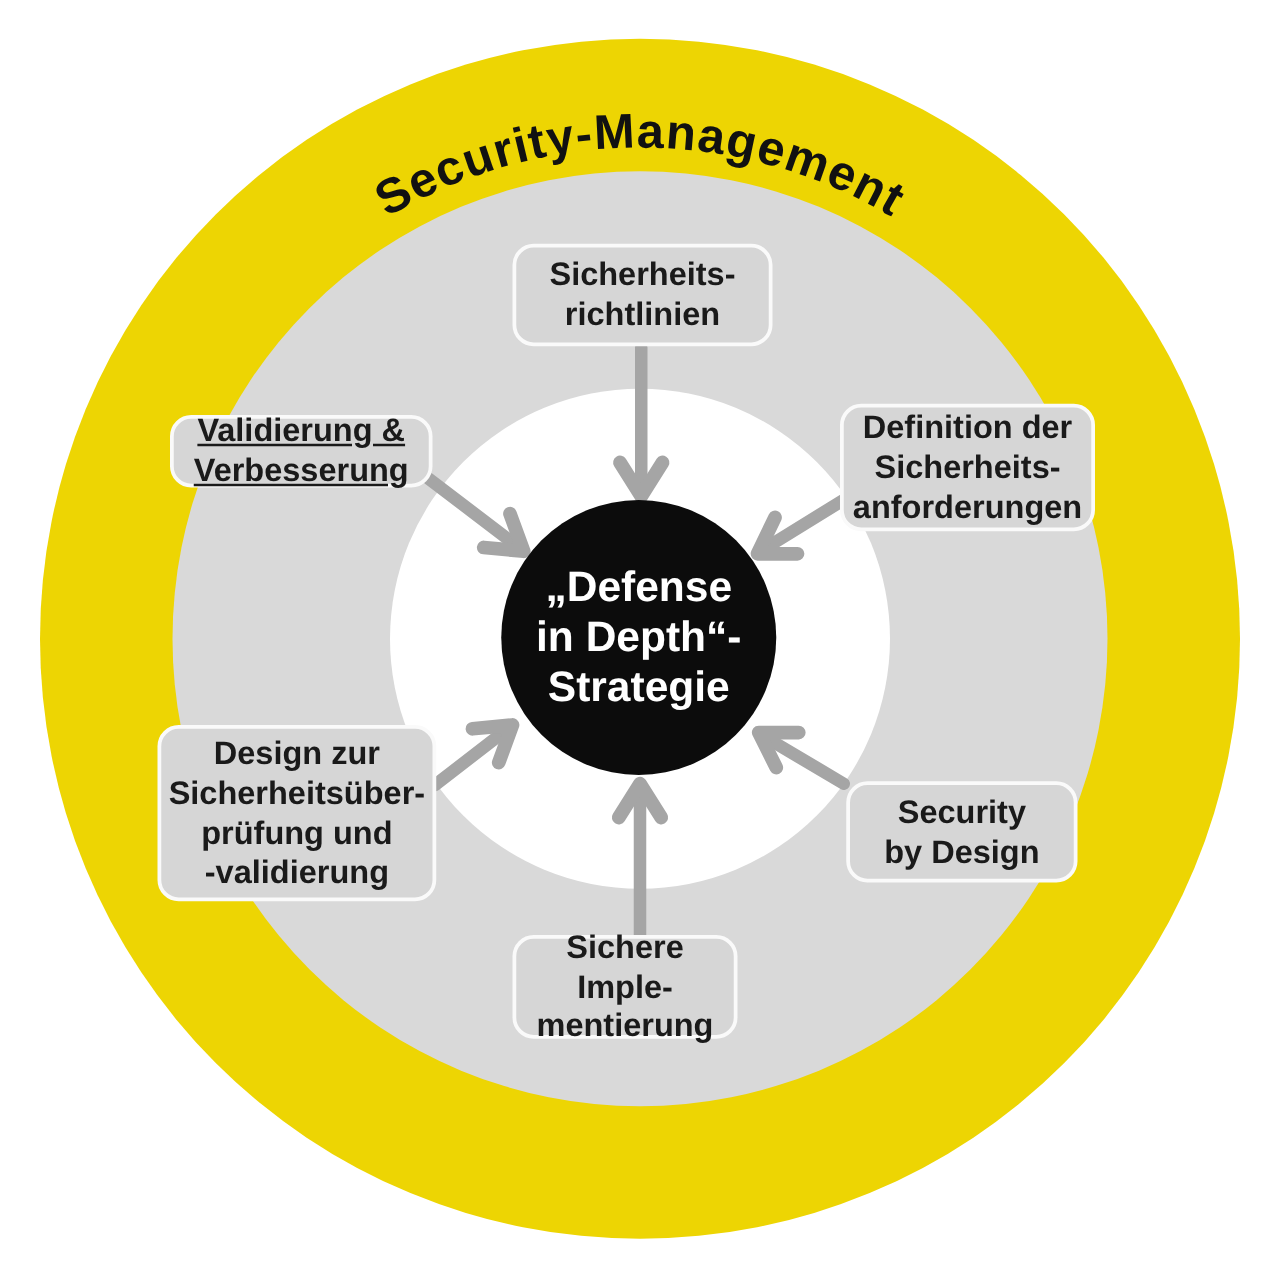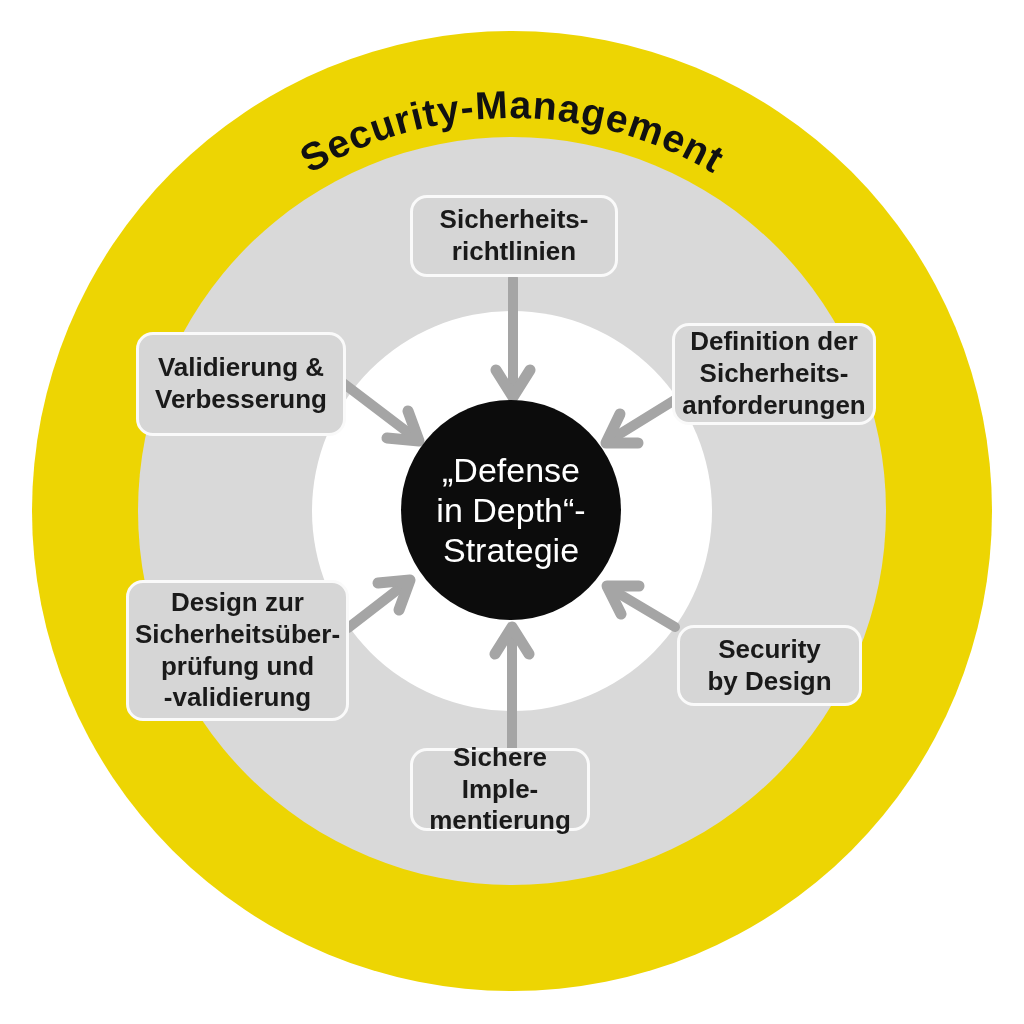--- a/index.html
+++ b/index.html
@@ -38,31 +38,31 @@
   .center-label{
     position:absolute;
     left:391px;top:395px;
     width:240px;height:230px;
     display:flex;
     align-items:center;
     justify-content:center;
     text-align:center;
     white-space:pre-line;
     color:var(--center-text,#ffffff);
-    font-weight:normal;
+    font-weight:bold;
     font-size:34px;
     line-height:1.18;
   }
   
   .pos-top        {left:410px; top:195px; width:208px; height:82px;}
   .pos-upper-right{left:672px; top:323px; width:204px; height:102px;}
   .pos-right      {left:677px; top:625px; width:185px; height:81px;}
   .pos-bottom     {left:410px; top:748px; width:180px; height:83px;}
   .pos-lower-left {left:126px; top:580px; width:223px; height:141px;}
-  .pos-upper-left {left:136px; top:332px; width:210px; height:104px;}
+  .pos-upper-left {left:136px; top:332px; width:210px; height:58px;text-decoration:underline;}
 </style>
 </head>
 <body>
 
 <div class="stage">
 
   <svg width="1024" height="1024" viewBox="0 0 1024 1024">
 
     <circle cx="512" cy="511" r="480" fill="#EDD503" style="fill:var(--outer-ring,#EDD503)"></circle>
     <circle cx="512" cy="511" r="374" fill="#D9D9D9" style="fill:var(--middle-ring,#D9D9D9)"></circle>

